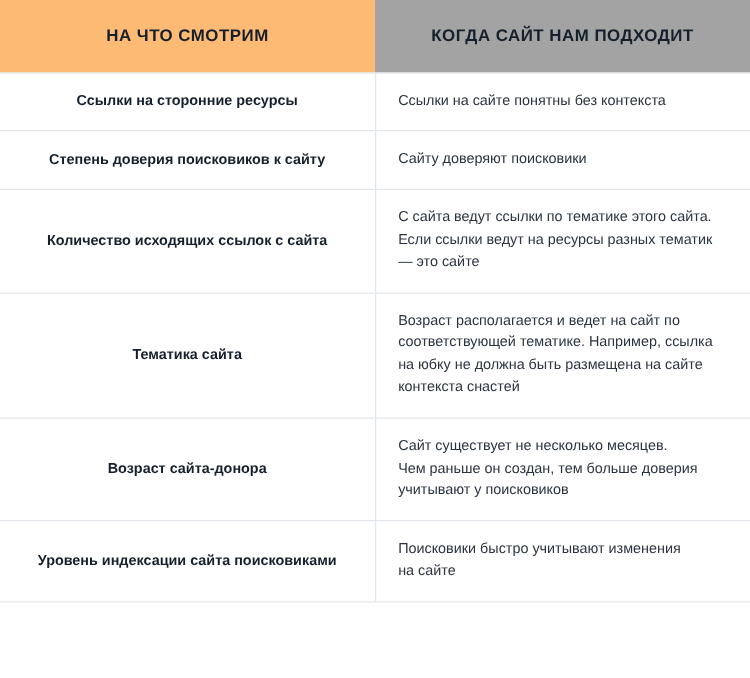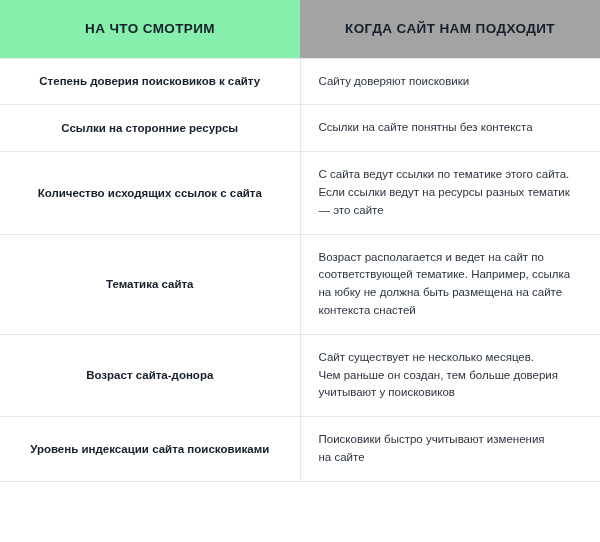--- a/index.html
+++ b/index.html
@@ -33,21 +33,21 @@
     text-align: center;
     font-size: 13.5px;
     font-weight: bold;
     letter-spacing: 0.4px;
     color: #16202c;
     padding: 6px 18px;
     box-sizing: border-box;
     border: none;
   }
   thead th.head-left {
-    background: #86efac;
+    background: #fdba74;
   }
   thead th.head-right {
     background: #a3a3a3;
   }
 
   tbody td {
     border-top: 1px solid #e3e7ec;
     box-sizing: border-box;
     vertical-align: middle;
     padding: 14px 18px;
@@ -82,29 +82,29 @@
       <col class="col-right">
     </colgroup>
     <thead>
       <tr>
         <th class="head-left">НА ЧТО СМОТРИМ</th>
         <th class="head-right">КОГДА САЙТ НАМ ПОДХОДИТ</th>
       </tr>
     </thead>
     <tbody>
       <tr>
+        <td class="cell-criterion">Ссылки на сторонние ресурсы</td>
+        <td class="cell-description">
+          <span class="desc-line">Ссылки на сайте понятны без контекста</span>
+        </td>
+      </tr>
+      <tr>
         <td class="cell-criterion">Степень доверия поисковиков к сайту</td>
         <td class="cell-description">
           <span class="desc-line">Сайту доверяют поисковики</span>
-        </td>
-      </tr>
-      <tr>
-        <td class="cell-criterion">Ссылки на сторонние ресурсы</td>
-        <td class="cell-description">
-          <span class="desc-line">Ссылки на сайте понятны без контекста</span>
         </td>
       </tr>
       <tr>
         <td class="cell-criterion">Количество исходящих ссылок с сайта</td>
         <td class="cell-description">
           <span class="desc-line">С сайта ведут ссылки по тематике этого сайта.</span>
           <span class="desc-line">Если ссылки ведут на ресурсы  разных тематик</span>
           <span class="desc-line">— это сайте</span>
         </td>
       </tr>

